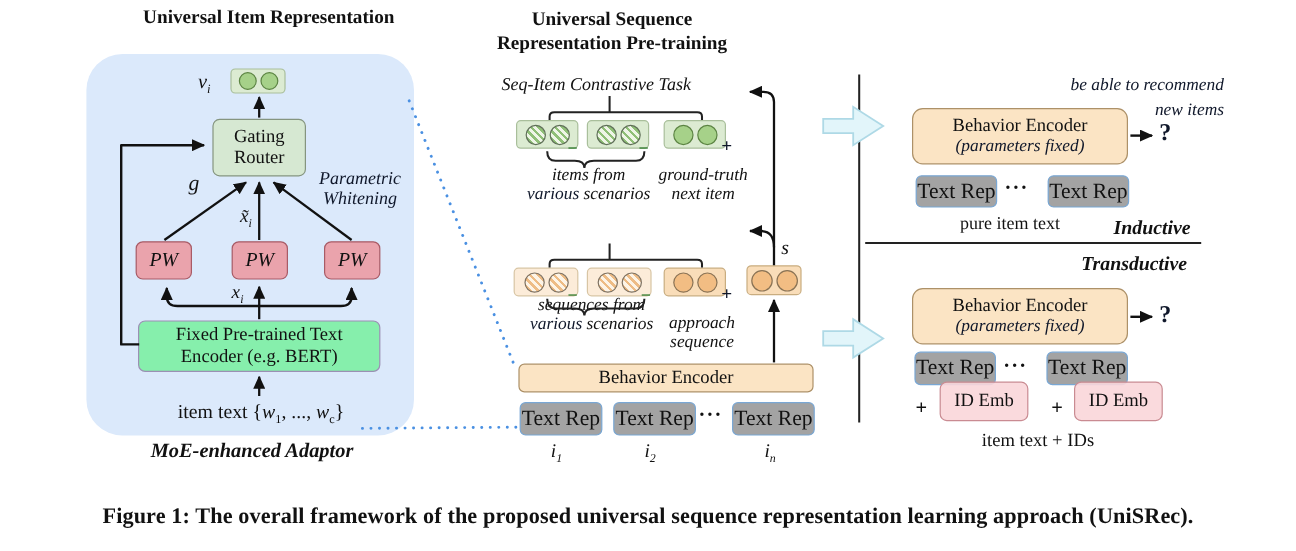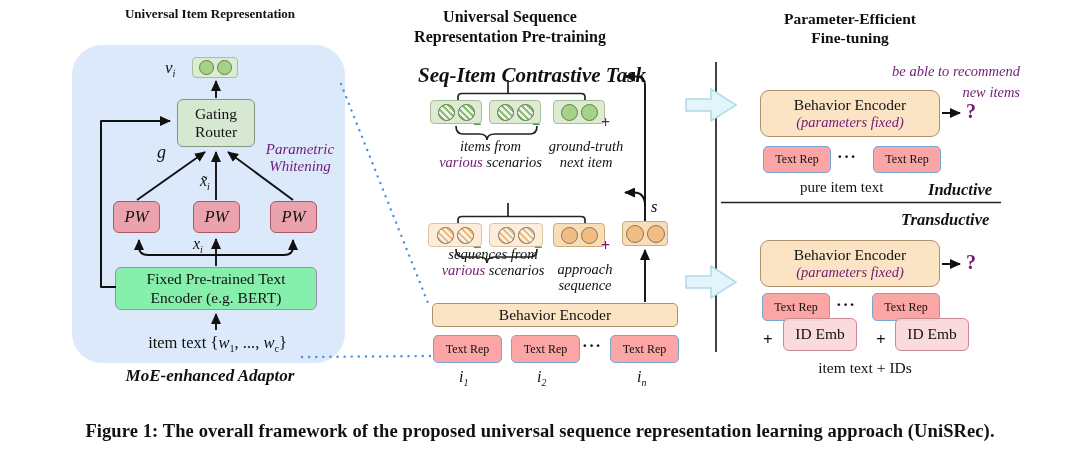--- a/index.html
+++ b/index.html
@@ -3,47 +3,47 @@
 <meta charset="utf-8">
 <style>
   html,body{margin:0;padding:0;background:#fff;}
   .stage{position:relative;width:1080px;height:459px;background:#fff;overflow:hidden;
          font-family:"Liberation Serif",serif;color:#111;}
   .abs{position:absolute;}
   .ctr{text-align:center;}
   .bold{font-weight:bold;}
   .it{font-style:italic;}
   .nowrap{white-space:nowrap;}
-  .red{color:#701a75;}
+  .red{color:#0f172a;}
   .greenminus{color:#2c7a2c;font-weight:bold;}
   svg.lines{position:absolute;left:0;top:0;z-index:6;pointer-events:none;}
   .panel-blue{left:72px;top:45px;width:273px;height:318px;border-radius:30px;background:#dbe9fb;z-index:1;}
   .box{position:absolute;box-sizing:border-box;display:flex;align-items:center;justify-content:center;
        z-index:3;line-height:1.18;}
   .green-box{background:#d6e8d2;border:1.4px solid #85957f;border-radius:6px;}
   .pink-box{background:#eaa3ac;border:1.4px solid #a85b66;border-radius:6px;font-size:16.5px;font-style:italic;}
   .purple-box{background:#86efac;border:1.4px solid #9b90b4;border-radius:6px;}
   .orange-box{background:#fbe4c4;border:1.4px solid #ad9168;border-radius:5px;}
-  .bluerep{background:#fca5a5;border:1.4px solid #79a7d4;border-radius:5px;font-size:12px;}
+  .bluerep{background:#a3a3a3;border:1.4px solid #79a7d4;border-radius:5px;font-size:18px;}
   .idemb{background:rgba(249,214,217,0.9);border:1.4px solid #c98b92;border-radius:6px;font-size:15.5px;z-index:4;}
   .chip{position:absolute;box-sizing:border-box;display:flex;align-items:center;justify-content:center;
         gap:3px;z-index:3;border-radius:4px;}
   .chip.greenc{background:#dcebd2;border:1px solid #a9bf9b;}
   .chip.orangec{background:#f9ddb9;border:1px solid #c9ad80;}
   .chip.fade{background:#fcecd9;border-color:#d8c5a4;}
   .circ{box-sizing:border-box;border-radius:50%;}
   .c15{width:15px;height:15px;}  .c17{width:17px;height:17px;}  .c18{width:18px;height:18px;}
   .gsolid{background:#a6d189;border:1.5px solid #5c8443;}
   .ghatch{border:1.5px solid #5f6f58;background:repeating-linear-gradient(45deg,#eef5e6 0 2.5px,#8fbf77 2.5px 4.5px);}
   .osolid{background:#f2bd83;border:1.5px solid #8a7355;}
   .ohatch{border:1.5px solid #7d7161;background:repeating-linear-gradient(45deg,#fdf4e6 0 2.5px,#eebc85 2.5px 4.5px);}
   .lbl{position:absolute;z-index:5;}
   .mathsub{font-size:0.62em;}
   .sign{position:absolute;z-index:5;font-size:15px;font-weight:bold;line-height:1;}
-  .task{font-weight:bold;font-style:italic;font-size:21px;}
+  .task{font-weight:normal;font-style:italic;font-size:15px;}
   .cap{font-weight:bold;font-size:18.5px;letter-spacing:0.1px;}
   .smallit{font-style:italic;font-size:14.5px;line-height:1.12;}
 </style>
 </head>
 <body>
 
 <div class="stage">
 
   <div class="abs panel-blue"></div>
 
@@ -79,21 +79,21 @@
     <path d="M716,62 L716,352" stroke="#222" stroke-width="1.7" fill="none"></path>
     <path d="M721,202.5 L1001,202.5" stroke="#222" stroke-width="1.7" fill="none"></path>
 
     <polygon points="686,99 711,99 711,89 736,105 711,121 711,111 686,111" fill="#e2f5fa" stroke="#aed9e6" stroke-width="1.5"></polygon>
     <polygon points="686,276 711,276 711,266 736,282 711,298 711,288 686,288" fill="#e2f5fa" stroke="#aed9e6" stroke-width="1.5"></polygon>
 
     <path d="M942,113 L960,113" stroke="#111" stroke-width="2" fill="none" marker-end="url(#ah)"></path>
     <path d="M942,264 L960,264" stroke="#111" stroke-width="2" fill="none" marker-end="url(#ah)"></path>
   </svg>
 
-  <div class="lbl bold ctr nowrap" style="left:70px;top:6px;width:280px;font-size:13px;">Universal Item Representation</div>
+  <div class="lbl bold ctr nowrap" style="left:84px;top:6px;width:280px;font-size:16px;">Universal Item Representation</div>
 
   <div class="lbl it nowrap" style="left:165px;top:58px;font-size:17px;"><span>v</span><sub class="mathsub">i</sub></div>
   <div class="chip greenc" style="left:192px;top:57px;width:46px;height:21px;">
     <span class="circ c15 gsolid"></span>
     <span class="circ c15 gsolid"></span>
   </div>
 
   <div class="box green-box ctr" style="left:177px;top:99px;width:78px;height:48px;font-size:15.5px;">
     <div>
         <div>Gating</div>
@@ -191,24 +191,20 @@
 
   <div class="box bluerep" style="left:433px;top:335px;width:69px;height:28px;">Text Rep</div>
   <div class="box bluerep" style="left:511px;top:335px;width:69px;height:28px;">Text Rep</div>
   <div class="lbl bold" style="left:582px;top:336px;font-size:17px;letter-spacing:1px;">···</div>
   <div class="box bluerep" style="left:610px;top:335px;width:69px;height:28px;">Text Rep</div>
 
   <div class="lbl it nowrap" style="left:459px;top:368px;font-size:16px;"><span>i</span><sub class="mathsub">1</sub></div>
   <div class="lbl it nowrap" style="left:537px;top:368px;font-size:16px;"><span>i</span><sub class="mathsub">2</sub></div>
   <div class="lbl it nowrap" style="left:637px;top:368px;font-size:16px;"><span>i</span><sub class="mathsub">n</sub></div>
 
-  <div class="lbl bold ctr" style="left:740px;top:10px;width:220px;font-size:15.5px;line-height:1.22;">
-    <div class="nowrap">Parameter-Efficient</div>
-    <div>Fine-tuning</div>
-  </div>
 
   <div class="lbl it red" style="left:855px;top:61px;width:165px;font-size:14.5px;line-height:1.45;text-align:right;">
     <div class="nowrap">be able to recommend</div>
     <div>new items</div>
   </div>
 
   <div class="box orange-box ctr" style="left:760px;top:90px;width:180px;height:47px;border-radius:9px;font-size:15.5px;">
     <div>
         <div>Behavior Encoder</div>
         <div class="it red" style="font-size:14.5px;">(parameters fixed)</div>

